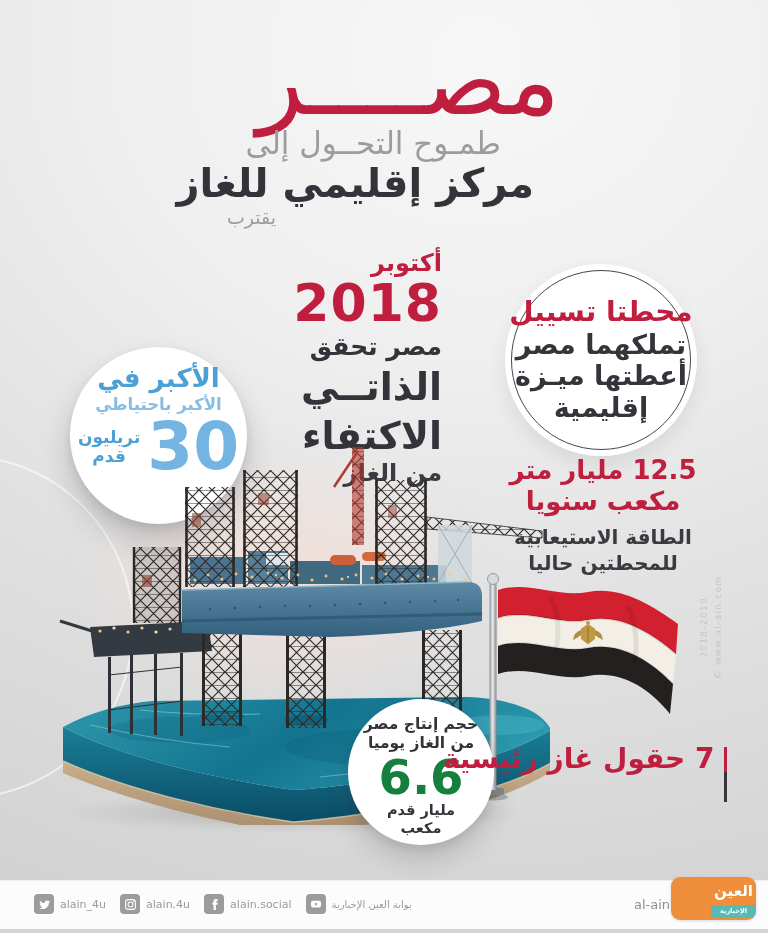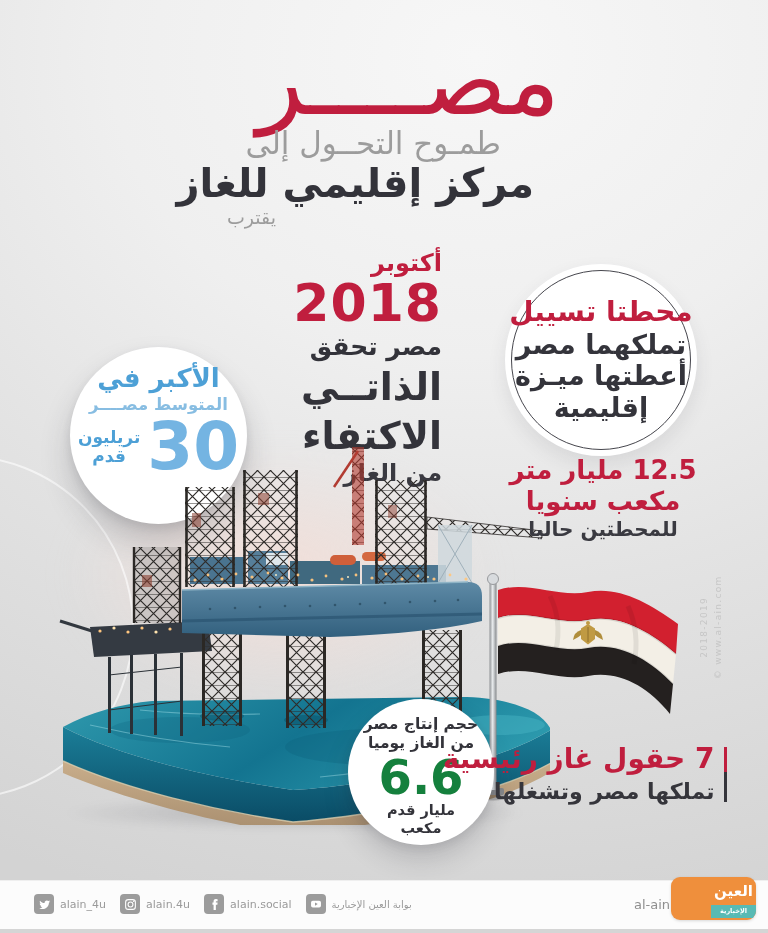--- a/index.html
+++ b/index.html
@@ -125,26 +125,27 @@
       <div class="rtl nowrap st-red">محطتا تسييل</div>
       <div class="rtl nowrap st-dark">تملكهما مصر</div>
       <div class="rtl nowrap st-dark">أعطتها ميـزة</div>
       <div class="rtl nowrap st-dark">إقليمية</div>
     </div>
   </div>
 
   <div class="abs capacity">
     <div class="rtl nowrap cap-red">12.5 مليار متر</div>
     <div class="rtl nowrap cap-red">مكعب سنويا</div>
+    <div class="rtl nowrap cap-dark">الطاقة الاستيعابية</div>
     <div class="rtl nowrap cap-dark" style="margin-top:0;">للمحطتين حاليا</div>
   </div>
 
   <div class="abs circle reserves">
     <div class="rtl nowrap rs-l1">الأكبر في</div>
-    <div class="rtl nowrap rs-l2">المتوسط مصــــر</div>
+    <div class="rtl nowrap rs-l2">الأكبر باحتياطي</div>
     <div class="rs-row">
       <div class="rtl rs-unit">
         <div>تريليون</div>
         <div>قدم</div>
       </div>
       <div class="rs-val">30</div>
     </div>
   </div>
 
   <div class="abs slab-shadow"></div>
@@ -340,21 +341,20 @@
       <div class="rtl nowrap pr-l">من الغاز يوميا</div>
       <div class="pr-val">6.6</div>
       <div class="rtl nowrap pr-u">مليار قدم</div>
       <div class="rtl nowrap pr-u">مكعب</div>
     </div>
   </div>
 
   <div class="abs fields">
     <div class="fields-text">
       <div class="rtl nowrap fd-l1">7 حقول غاز رئيسية</div>
-      <div class="rtl nowrap fd-l2">تملكها مصر وتشغلها</div>
     </div>
     <div class="fields-bar"></div>
   </div>
 
   <div class="abs footer-band">
     <div class="social">
       <div class="social-item">
         <span class="social-badge">
           <svg width="13" height="13" viewBox="0 0 24 24">
               <path fill="#fff" d="M22.5,6.3c-0.8,0.3-1.6,0.6-2.4,0.7c0.9-0.5,1.5-1.3,1.8-2.3c-0.8,0.5-1.7,0.8-2.6,1c-0.8-0.8-1.9-1.3-3-1.3c-2.3,0-4.1,1.8-4.1,4.1c0,0.3,0,0.6,0.1,0.9C8.9,9.2,5.8,7.6,3.8,5c-0.4,0.6-0.6,1.3-0.6,2.1c0,1.4,0.7,2.7,1.8,3.4c-0.7,0-1.3-0.2-1.9-0.5v0.1c0,2,1.4,3.7,3.3,4c-0.3,0.1-0.7,0.1-1.1,0.1c-0.3,0-0.5,0-0.8-0.1c0.5,1.6,2,2.8,3.8,2.9c-1.4,1.1-3.2,1.8-5.1,1.8c-0.3,0-0.7,0-1-0.1c1.8,1.2,4,1.8,6.3,1.8c7.5,0,11.7-6.3,11.7-11.7c0-0.2,0-0.4,0-0.5C21.2,7.9,21.9,7.2,22.5,6.3z"></path>

